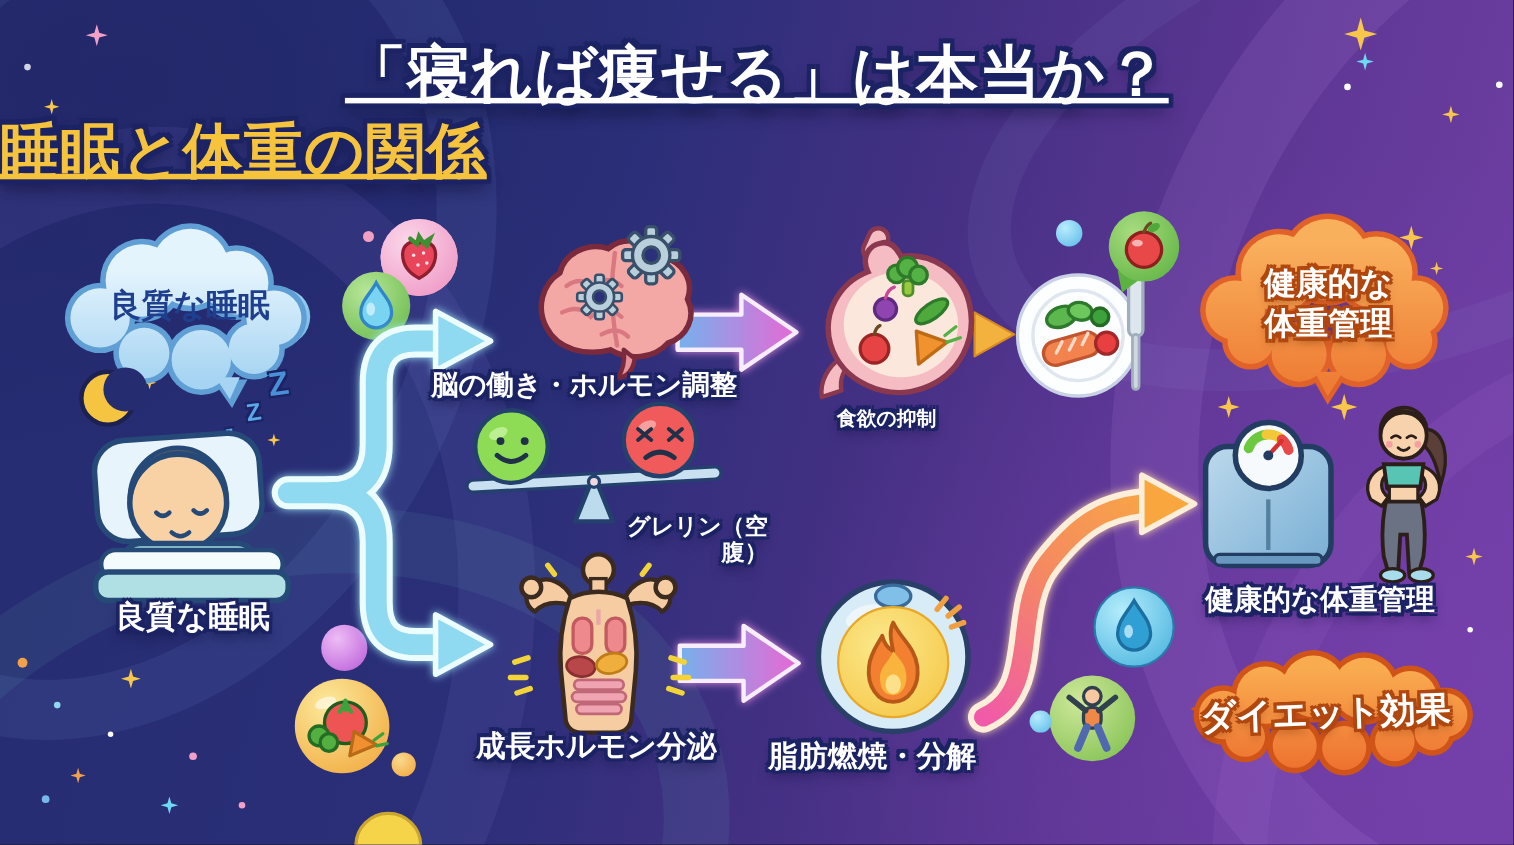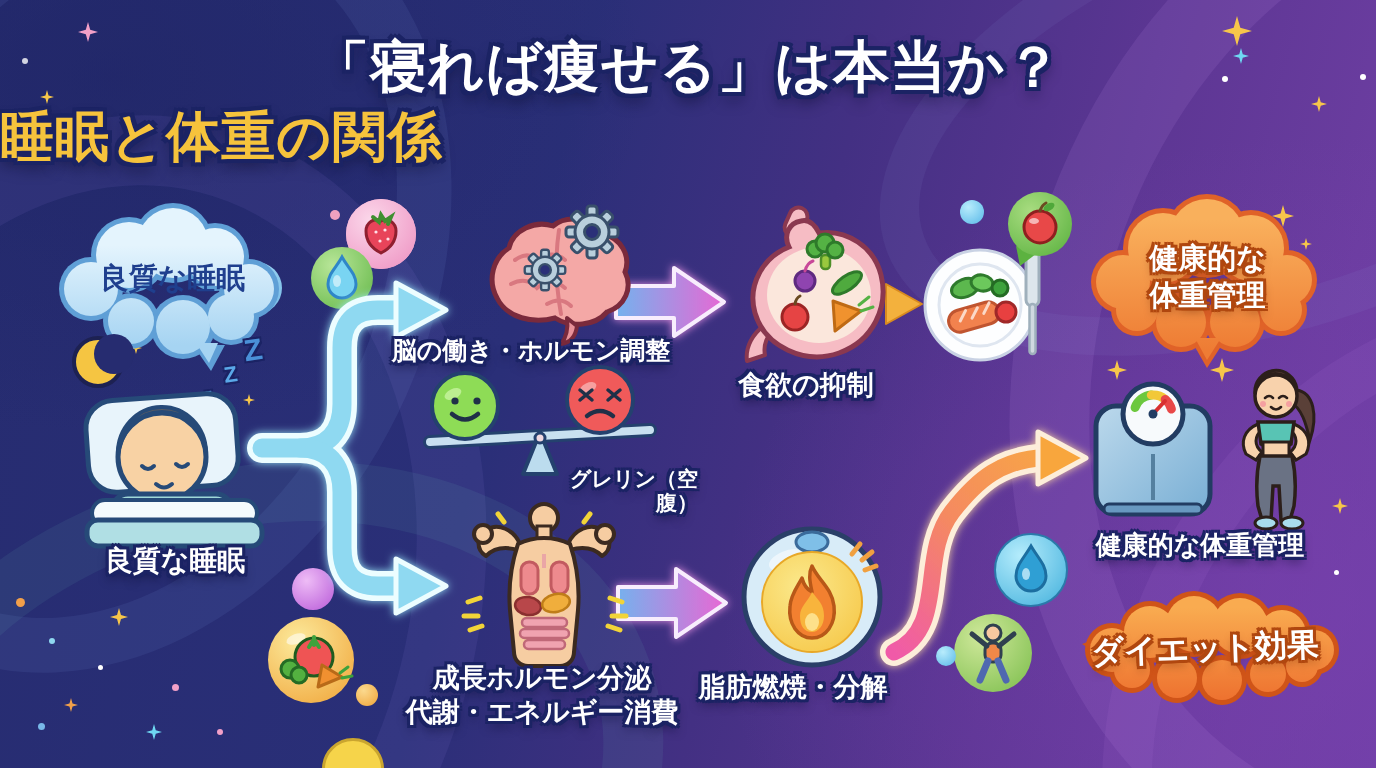--- a/index.html
+++ b/index.html
@@ -22,21 +22,21 @@
   .w6{left:860px;top:-120px;width:800px;height:360px;border:40px solid rgba(150,160,230,.08);transform:rotate(-20deg);border-radius:50%;}
   
   .sparkle{position:absolute;clip-path:polygon(50% 0%,61% 39%,100% 50%,61% 61%,50% 100%,39% 61%,0% 50%,39% 39%);}
   .dot{position:absolute;border-radius:50%;}
   
   .ol{color:#fff;font-weight:900;--oc:#1b2364;
     text-shadow:-3px -3px 0 var(--oc),3px -3px 0 var(--oc),-3px 3px 0 var(--oc),3px 3px 0 var(--oc),
       -3px 0 0 var(--oc),3px 0 0 var(--oc),0 -3px 0 var(--oc),0 3px 0 var(--oc),0 6px 10px rgba(8,10,40,.55);}
   .ol-big{--oc:#1b2364;
     text-shadow:-4px -4px 0 var(--oc),4px -4px 0 var(--oc),-4px 4px 0 var(--oc),4px 4px 0 var(--oc),
-      -4px 0 0 var(--oc),4px 0 0 var(--oc),0 -4px 0 var(--oc),0 4px 0 var(--oc),0 8px 14px rgba(8,10,40,.6);}
+      -4px 0 0 var(--oc),4px 0 0 var(--oc),0 -4px 0 var(--oc),0 4px 0 var(--oc),0 8px 14px rgba(8,10,40,.6);text-decoration:underline;}
   .ol-or{--oc:#b0470f;
     text-shadow:-3px -3px 0 var(--oc),3px -3px 0 var(--oc),-3px 3px 0 var(--oc),3px 3px 0 var(--oc),
       -3px 0 0 var(--oc),3px 0 0 var(--oc),0 -3px 0 var(--oc),0 3px 0 var(--oc),0 5px 8px rgba(90,30,0,.5);}
   .cap{position:absolute;text-align:center;line-height:1.15;}
   .title1{left:0;right:0;top:30px;text-align:center;font-size:56px;font-weight:900;color:#fff;letter-spacing:1px;}
   .title2{left:0;right:0;top:101px;text-align:left;font-size:54px;font-weight:900;color:#f6c33c;letter-spacing:1px;}
   .zzz{position:absolute;font-weight:900;color:#5aa8e8;transform:rotate(-8deg);
     text-shadow:-2px -2px 0 #1b2364,2px -2px 0 #1b2364,-2px 2px 0 #1b2364,2px 2px 0 #1b2364;}
   svg{position:absolute;overflow:visible;}
 </style>
@@ -302,42 +302,41 @@
         <line x1="12" y1="114" x2="26" y2="114"></line>
         <line x1="18" y1="128" x2="30" y2="124"></line>
       <line x1="158" y1="96" x2="170" y2="100"></line>
         <line x1="160" y1="114" x2="174" y2="114"></line>
         <line x1="156" y1="124" x2="168" y2="128"></line>
       <line x1="46" y1="12" x2="52" y2="20"></line>
         <line x1="138" y1="12" x2="132" y2="20"></line>
     </g>
   </svg>
   <div class="cap ol" style="left:402px;top:663px;width:280px;font-size:27px;">成長ホルモン分泌</div>
-  <div class="cap ol" style="left:392px;top:697px;width:300px;font-size:27px;">代謝・エネルギー消費</div>
 
   <svg style="left:735px;top:205px;" width="165" height="170" viewBox="0 0 165 170">
     <rect x="52" y="2" width="18" height="30" rx="9" fill="#f6bcc4" stroke="#8a3850" stroke-width="4" transform="rotate(24 61 17)"></rect>
     <path d="M30,120 C18,128 10,142 12,156 L30,150 C28,140 32,130 40,124 Z" fill="#f6bcc4" stroke="#8a3850" stroke-width="4" stroke-linejoin="round"></path>
     <path d="M66,16 C54,18 48,30 54,42 C28,52 12,80 20,108 C30,142 70,160 104,148 C138,136 154,102 146,70 C139,42 112,24 84,28 C80,20 74,14 66,16 Z" fill="#f6bcc4" stroke="#8a3850" stroke-width="5"></path>
     <ellipse cx="84" cy="90" rx="52" ry="48" fill="#fbe7dc"></ellipse>
     <g>
       <rect x="86" y="50" width="9" height="14" rx="4" fill="#9ac83e" stroke="#4f8f28" stroke-width="2.5"></rect>
       <circle cx="80" cy="44" r="8" fill="#54b244" stroke="#2e7a2a" stroke-width="3"></circle>
       <circle cx="90" cy="38" r="9" fill="#54b244" stroke="#2e7a2a" stroke-width="3"></circle>
       <circle cx="100" cy="45" r="8" fill="#54b244" stroke="#2e7a2a" stroke-width="3"></circle>
       <ellipse cx="112" cy="78" rx="17" ry="7" fill="#4faa3e" stroke="#2e7a2a" stroke-width="3" transform="rotate(-35 112 78)"></ellipse>
       <circle cx="70" cy="76" r="10" fill="#8f44b0" stroke="#5f2a80" stroke-width="3"></circle>
       <path d="M70,66 q2,-8 8,-10" fill="none" stroke="#c84898" stroke-width="3" stroke-linecap="round"></path>
       <circle cx="60" cy="112" r="13" fill="#e64444" stroke="#9c2424" stroke-width="3"></circle>
       <path d="M60,99 q1,-6 5,-8" fill="none" stroke="#6a4a20" stroke-width="3" stroke-linecap="round"></path>
       <polygon points="98,96 126,106 100,126" fill="#f0922e" stroke="#bf6a14" stroke-width="3" stroke-linejoin="round"></polygon>
       <path d="M124,100 l10,-8 M126,106 l12,-4" stroke="#54b244" stroke-width="3" stroke-linecap="round"></path>
     </g>
   </svg>
-  <div class="cap ol" style="left:706px;top:370px;width:200px;font-size:27px;">食欲の抑制</div>
+  <div class="cap ol" style="left:706px;top:370px;width:200px;font-size:18px;">食欲の抑制</div>
 
   <svg style="left:920px;top:240px;" width="135" height="130" viewBox="0 0 135 130">
     <circle cx="60" cy="65" r="55" fill="#fdfeff" stroke="#c9d2e4" stroke-width="3"></circle>
     <circle cx="60" cy="65" r="41" fill="none" stroke="#dfe6f0" stroke-width="3"></circle>
     <ellipse cx="45" cy="48" rx="14" ry="9" fill="#5cb84e" stroke="#2e7a2c" stroke-width="3" transform="rotate(-20 45 48)"></ellipse>
     <ellipse cx="62" cy="43" rx="11" ry="8" fill="#6cc85c" stroke="#2e7a2c" stroke-width="3" transform="rotate(10 62 43)"></ellipse>
     <circle cx="80" cy="48" r="8" fill="#3da23c" stroke="#246b24" stroke-width="3"></circle>
     <rect x="28" y="66" width="52" height="22" rx="11" fill="#f2824e" stroke="#c05530" stroke-width="3" transform="rotate(-16 54 77)"></rect>
     <path d="M40,80 l6,-10 M52,78 l6,-10 M64,74 l6,-10" stroke="#fbd9c8" stroke-width="3" stroke-linecap="round" transform="rotate(-4 54 77)"></path>
     <circle cx="86" cy="72" r="10" fill="#e84040" stroke="#a02828" stroke-width="3"></circle>

